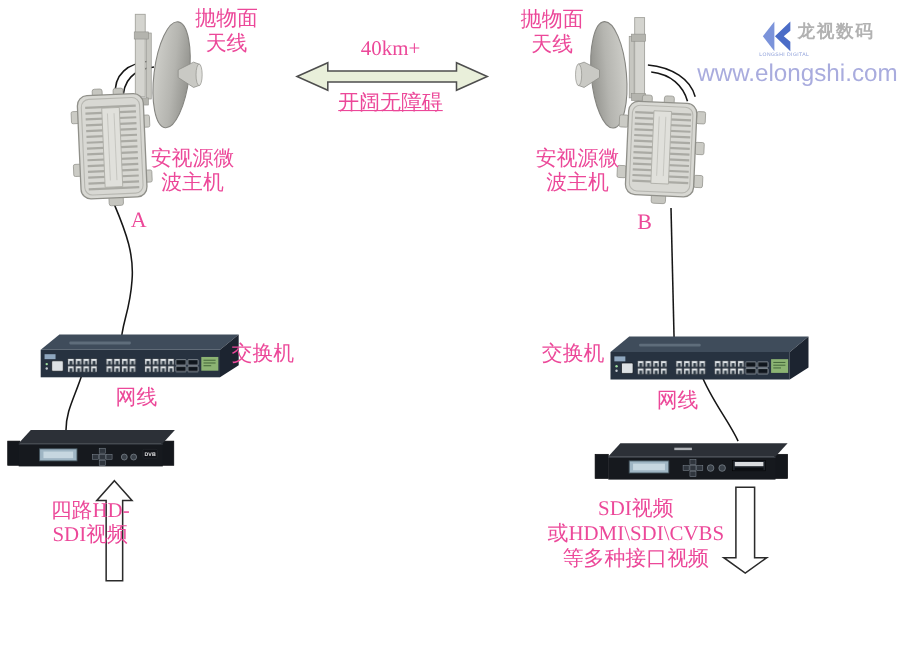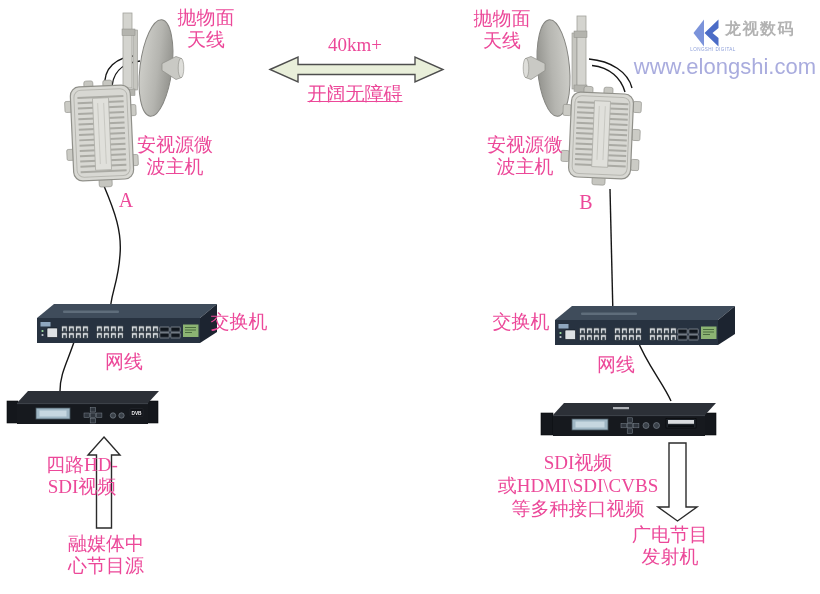--- a/index.html
+++ b/index.html
@@ -200,26 +200,22 @@
 <div class="label node-label" style="left:572px;top:192px;width:28px;">B</div>
 
 <div class="label" style="left:207px;top:311px;width:64px;">交换机</div>
 <div class="label" style="left:489px;top:311px;width:64px;">交换机</div>
 
 <div class="label" style="left:100px;top:351px;width:48px;">网线</div>
 <div class="label" style="left:594px;top:354px;width:44px;">网线</div>
 
 <div class="label" style="left:0px;top:454px;width:84px;padding-left:40px;">四路HD-
 SDI视频</div>
-<div class="label" style="left:57px;top:533px;width:98px;">融媒体中
-心节目源</div>
 
 <div class="label" style="left:486px;top:451px;width:184px;line-height:23px;">SDI视频
 或HDMI\SDI\CVBS
 等多种接口视频</div>
-<div class="label" style="left:622px;top:524px;width:96px;">广电节目
-发射机</div>
 
 <div class="brand-name" style="left:725px;top:19px;width:92px;">龙视数码</div>
 <div class="brand-tagline" style="left:690px;top:46.5px;width:46px;">LONGSHI DIGITAL</div>
 <div class="brand-website" style="left:622px;top:54px;width:194px;">www.elongshi.com</div>
 
 </div>
 
 </body></html>

